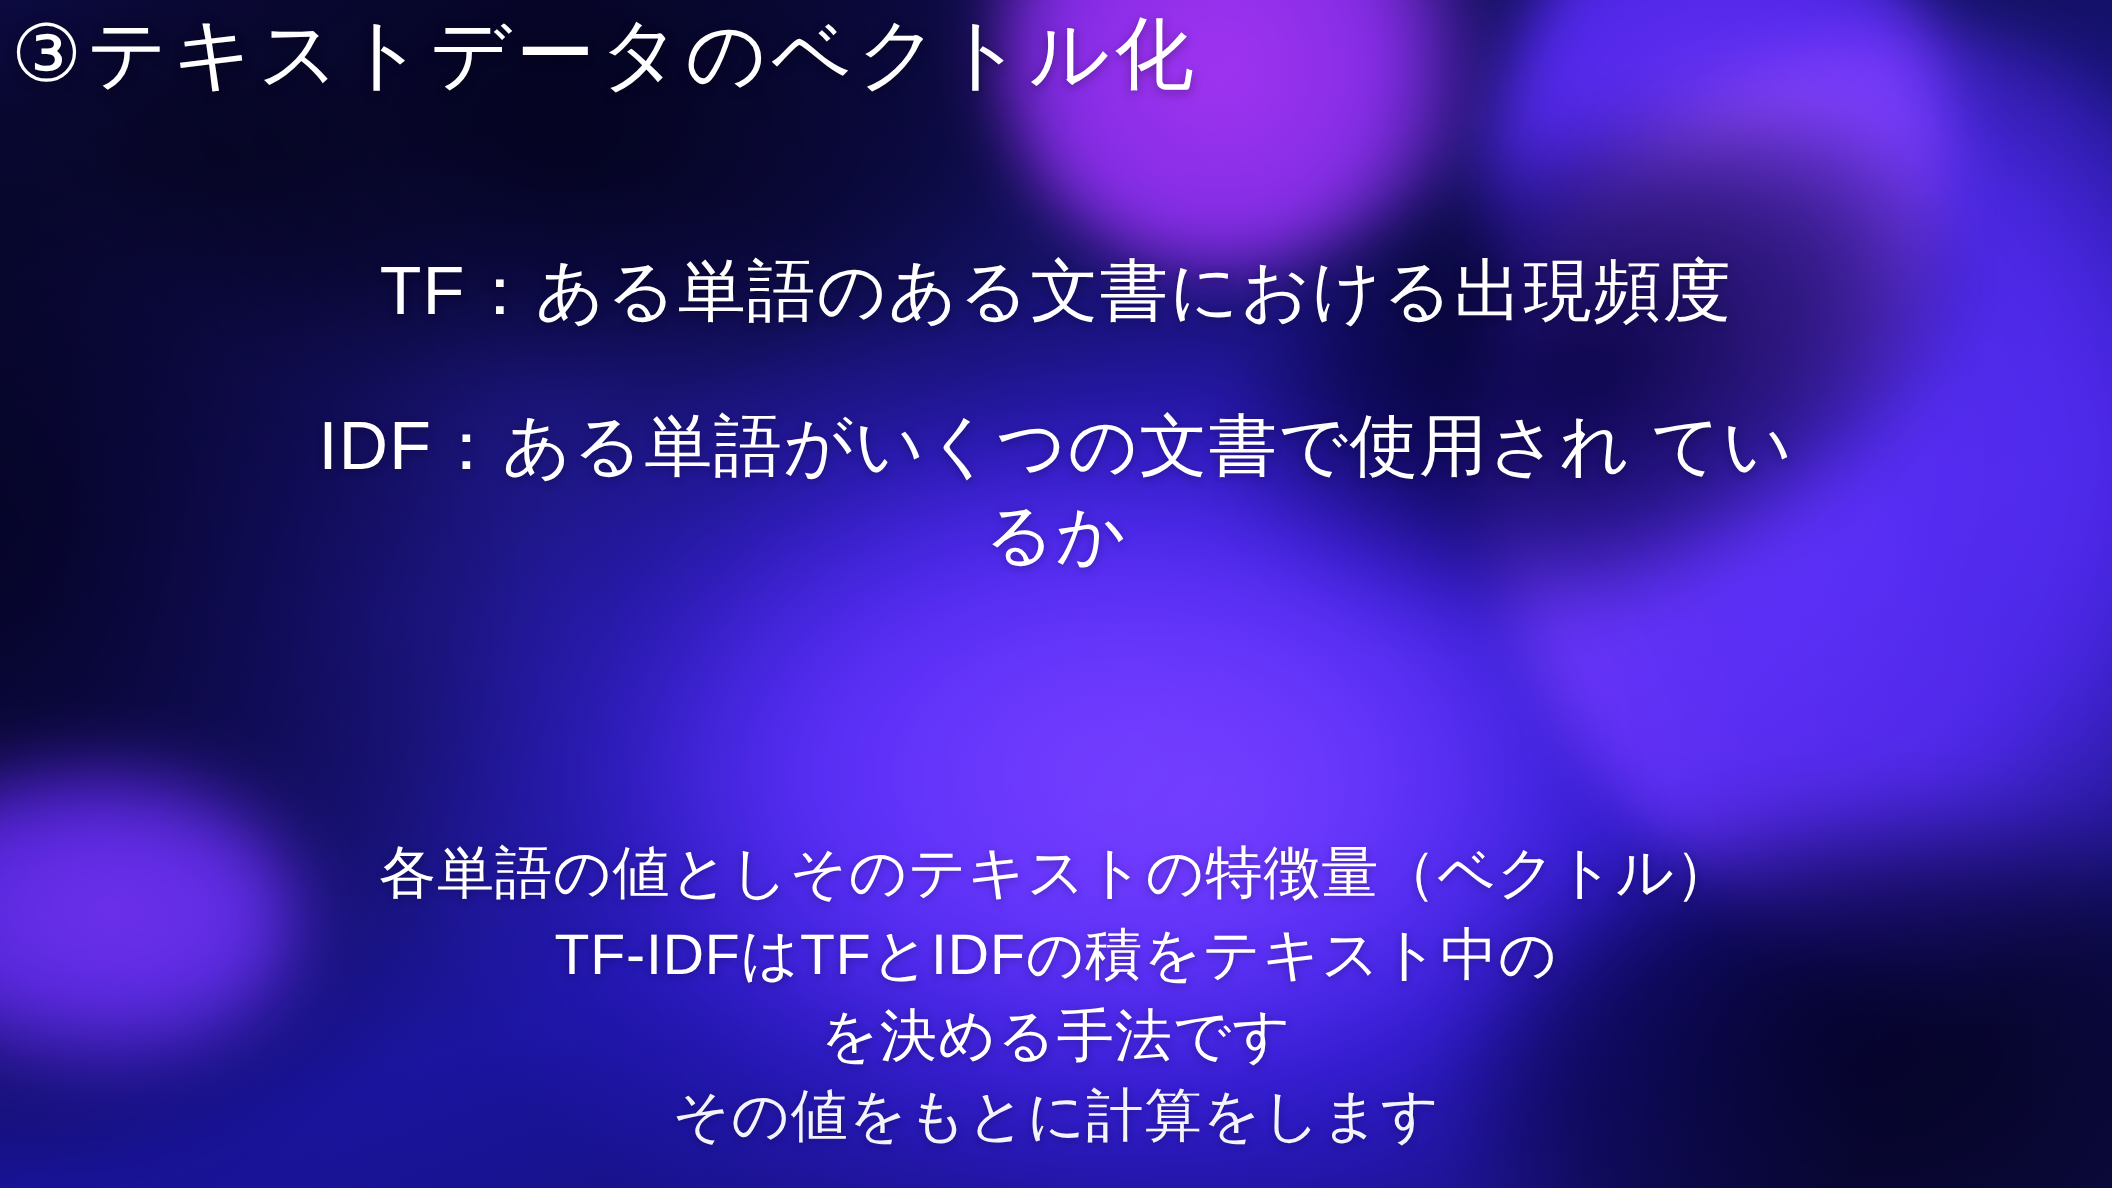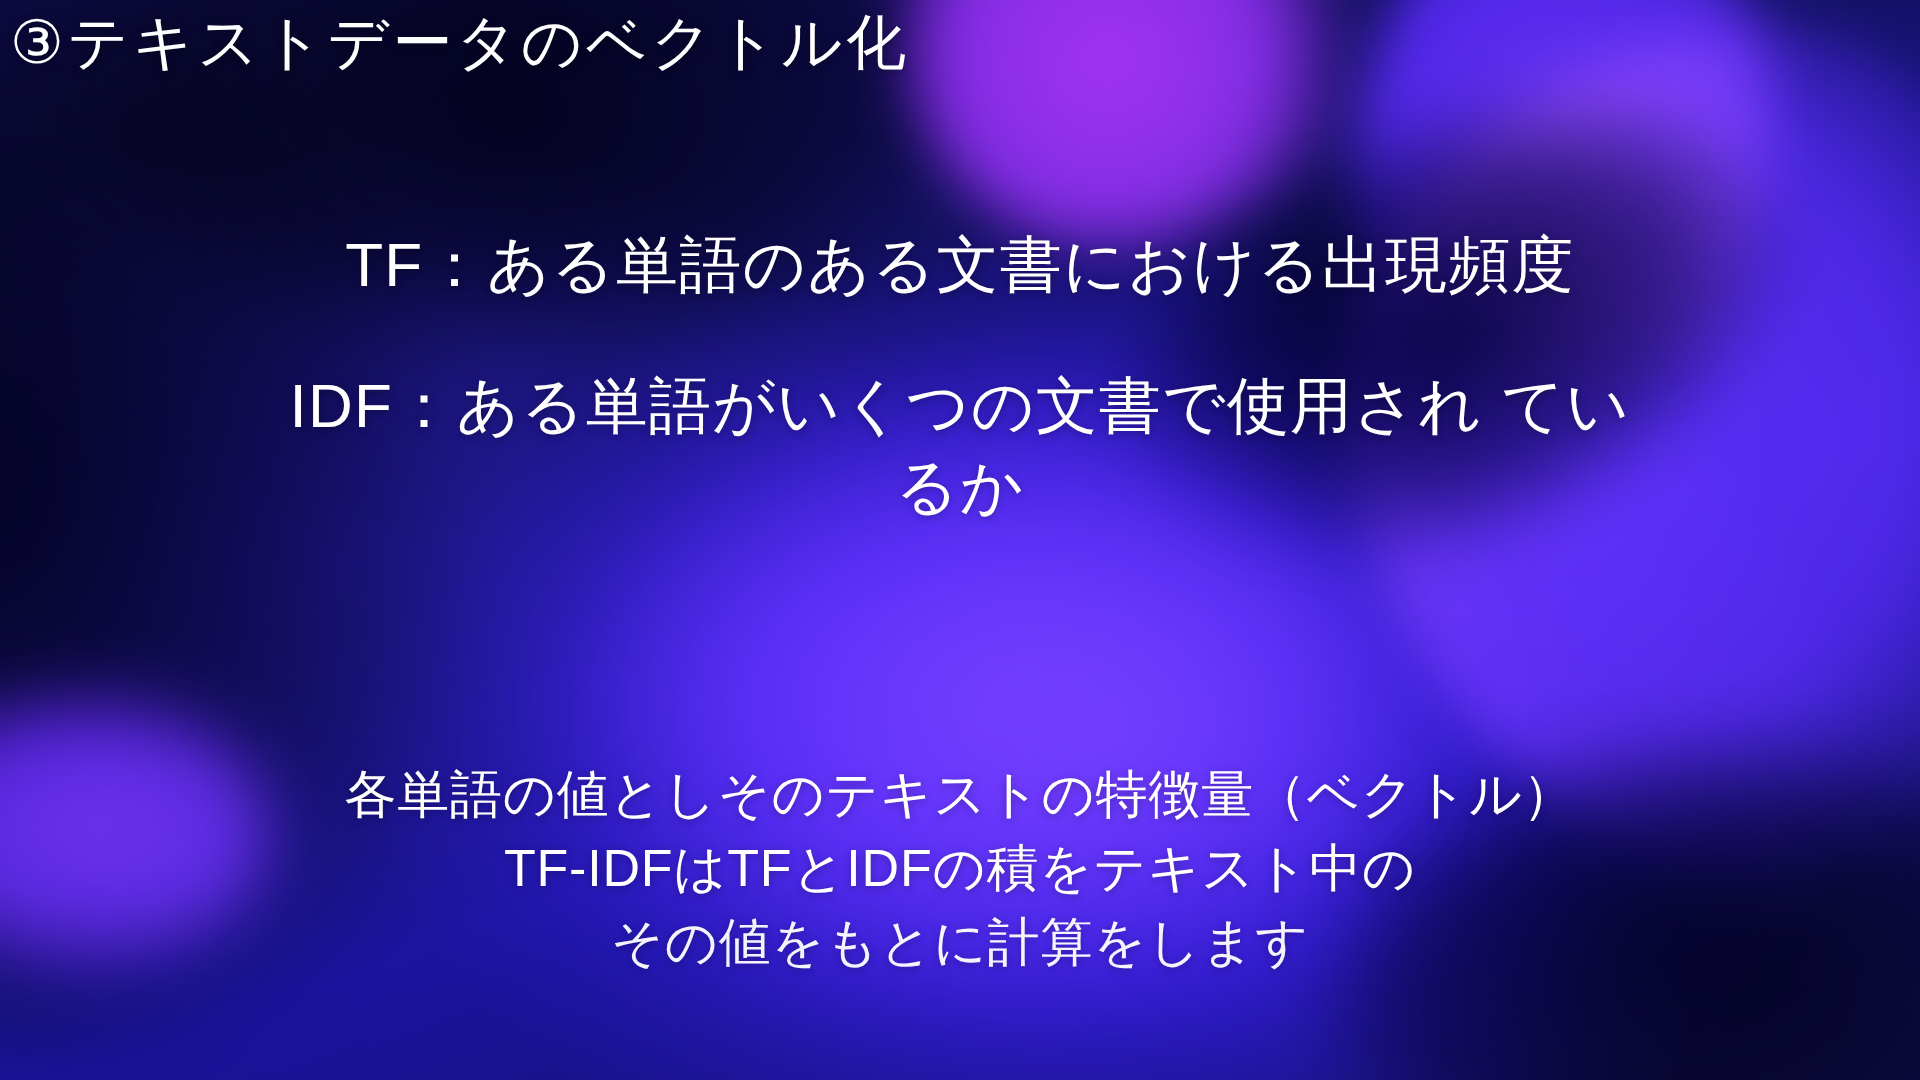--- a/index.html
+++ b/index.html
@@ -135,21 +135,21 @@
   .content {
     position: absolute;
     inset: 0;
     color: #ffffff;
   }
 
   .title {
     position: absolute;
     top: 8px;
     left: 10px;
-    font-size: 60px;
+    font-size: 72px;
     line-height: 1.18;
     letter-spacing: 0.06em;
     font-weight: 400;
     white-space: nowrap;
     text-shadow: 0 2px 10px rgba(0,0,0,0.35);
   }
 
   .body-block {
     position: absolute;
     top: 214px;
@@ -216,17 +216,18 @@
       <div class="line-tf">TF：ある単語のある文書における出現頻度</div>
       <div class="line-idf">
         <span>IDF：ある単語がいくつの文書で使用され</span>
         <span>ているか</span>
       </div>
     </div>
 
     <div class="para">
       <div>各単語の値としそのテキストの特徴量（ベクトル）</div>
       <div>TF-IDFはTFとIDFの積をテキスト中の</div>
+      <div>を決める手法です</div>
       <div class="clipped">その値をもとに計算をします</div>
     </div>
 
   </div>
 </div>
 
 </body></html>

